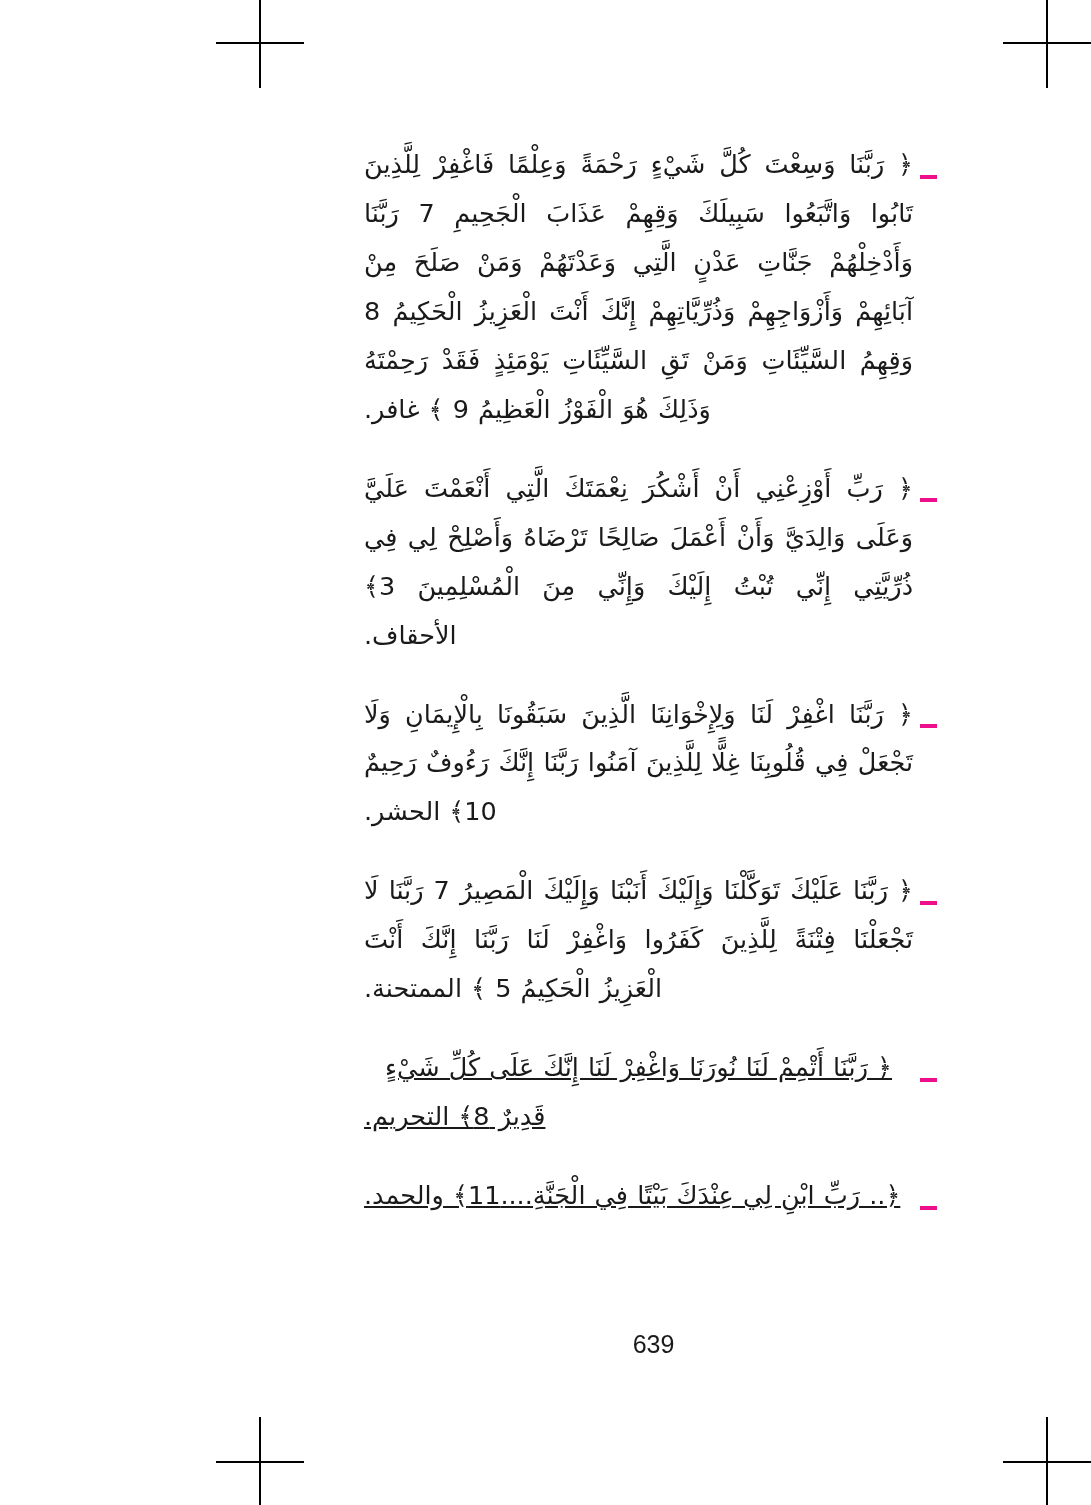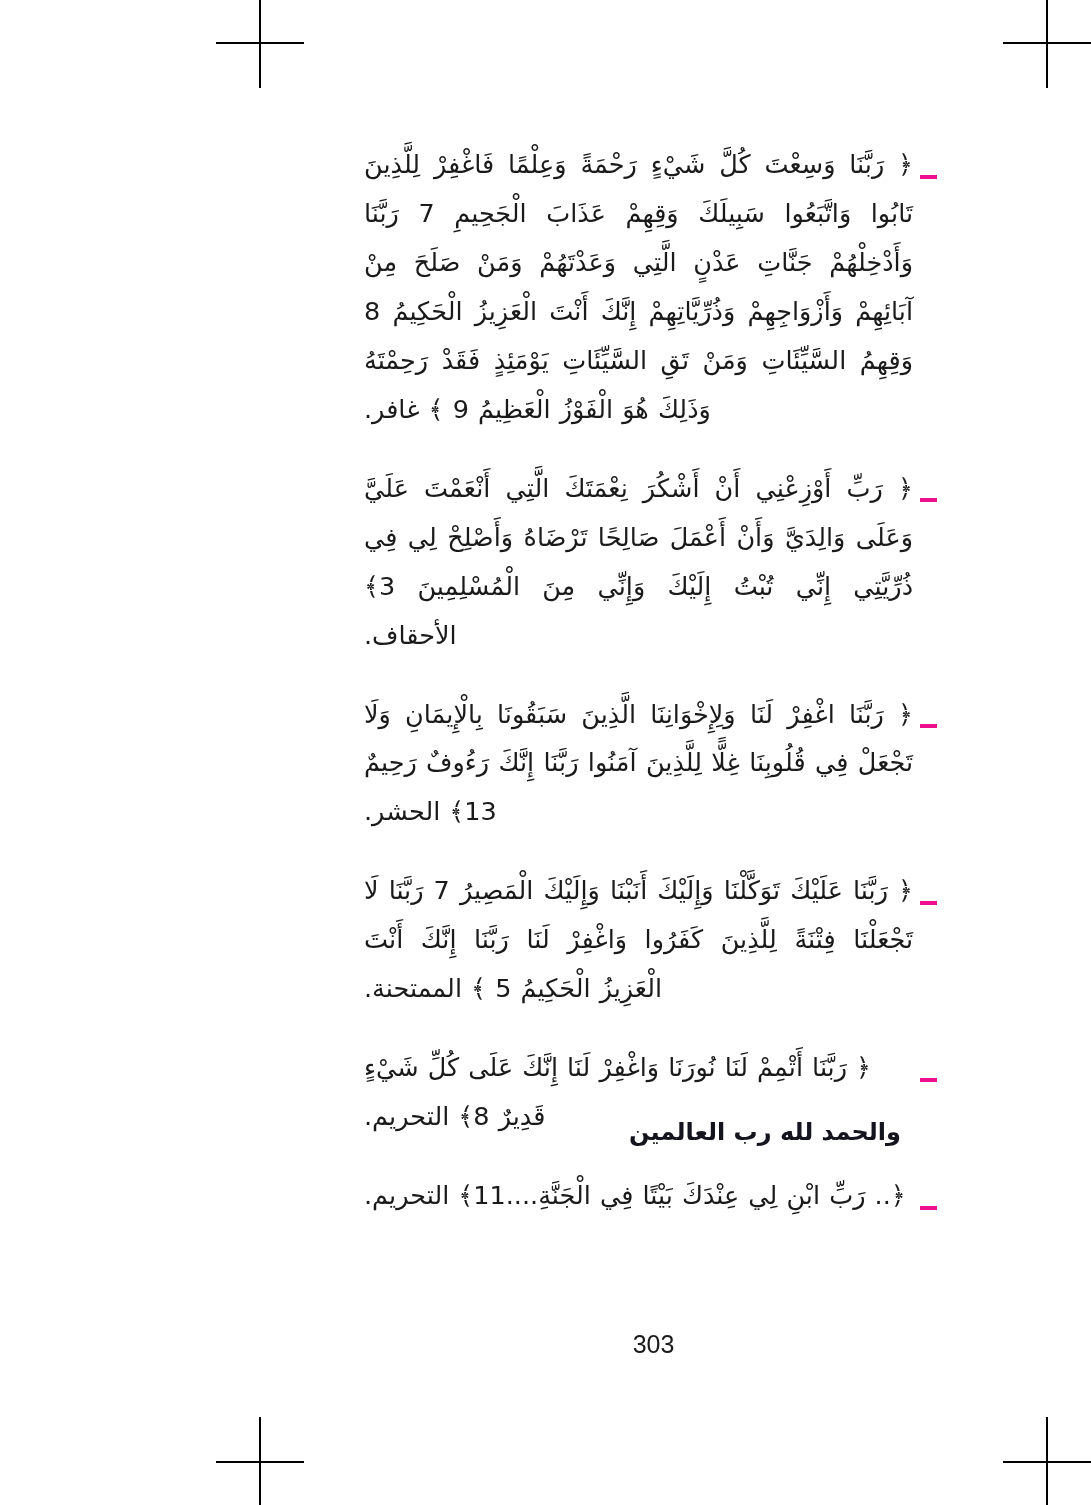--- a/index.html
+++ b/index.html
@@ -72,22 +72,23 @@
     text-align-last: left;
     font-family: "DejaVu Sans", "Liberation Sans", sans-serif;
     font-size: 25.5px;
     line-height: 1.92;
     color: #1a1a1a;
     word-spacing: 1px;
   }
 
   
   .dua-block.short .dua-text {
-    text-align: left;
+    text-align: center;
     text-align-last: left;
+    text-decoration: underline;
   }
 
   
   .hamdala {
     position: absolute;
     top: 1118px;
     right: 190px;
     direction: rtl;
     font-family: "DejaVu Sans", "Liberation Sans", sans-serif;
     font-size: 24px;
@@ -130,38 +131,37 @@
       <div class="dua-text">﴿ رَبَّنَا وَسِعْتَ كُلَّ شَيْءٍ رَحْمَةً وَعِلْمًا فَاغْفِرْ لِلَّذِينَ تَابُوا وَاتَّبَعُوا سَبِيلَكَ وَقِهِمْ عَذَابَ الْجَحِيمِ 7 رَبَّنَا وَأَدْخِلْهُمْ جَنَّاتِ عَدْنٍ الَّتِي وَعَدْتَهُمْ وَمَنْ صَلَحَ مِنْ آبَائِهِمْ وَأَزْوَاجِهِمْ وَذُرِّيَّاتِهِمْ إِنَّكَ أَنْتَ الْعَزِيزُ الْحَكِيمُ 8 وَقِهِمُ السَّيِّئَاتِ وَمَنْ تَقِ السَّيِّئَاتِ يَوْمَئِذٍ فَقَدْ رَحِمْتَهُ وَذَلِكَ هُوَ الْفَوْزُ الْعَظِيمُ 9 ﴾ غافر.</div>
     </div>
 
     <div class="dua-block">
       <div class="bullet"><span class="bullet-dash"></span></div>
       <div class="dua-text">﴿ رَبِّ أَوْزِعْنِي أَنْ أَشْكُرَ نِعْمَتَكَ الَّتِي أَنْعَمْتَ عَلَيَّ وَعَلَى وَالِدَيَّ وَأَنْ أَعْمَلَ صَالِحًا تَرْضَاهُ وَأَصْلِحْ لِي فِي ذُرِّيَّتِي إِنِّي تُبْتُ إِلَيْكَ وَإِنِّي مِنَ الْمُسْلِمِينَ 3﴾ الأحقاف.</div>
     </div>
 
     <div class="dua-block">
       <div class="bullet"><span class="bullet-dash"></span></div>
-      <div class="dua-text">﴿ رَبَّنَا اغْفِرْ لَنَا وَلِإِخْوَانِنَا الَّذِينَ سَبَقُونَا بِالْإِيمَانِ وَلَا تَجْعَلْ فِي قُلُوبِنَا غِلًّا لِلَّذِينَ آمَنُوا رَبَّنَا إِنَّكَ رَءُوفٌ رَحِيمٌ 13﴾ الحشر.</div>
+      <div class="dua-text">﴿ رَبَّنَا اغْفِرْ لَنَا وَلِإِخْوَانِنَا الَّذِينَ سَبَقُونَا بِالْإِيمَانِ وَلَا تَجْعَلْ فِي قُلُوبِنَا غِلًّا لِلَّذِينَ آمَنُوا رَبَّنَا إِنَّكَ رَءُوفٌ رَحِيمٌ 10﴾ الحشر.</div>
     </div>
 
     <div class="dua-block">
       <div class="bullet"><span class="bullet-dash"></span></div>
       <div class="dua-text">﴿ رَبَّنَا عَلَيْكَ تَوَكَّلْنَا وَإِلَيْكَ أَنَبْنَا وَإِلَيْكَ الْمَصِيرُ 7 رَبَّنَا لَا تَجْعَلْنَا فِتْنَةً لِلَّذِينَ كَفَرُوا وَاغْفِرْ لَنَا رَبَّنَا إِنَّكَ أَنْتَ الْعَزِيزُ الْحَكِيمُ 5 ﴾ الممتحنة.</div>
     </div>
 
     <div class="dua-block short">
       <div class="bullet"><span class="bullet-dash"></span></div>
       <div class="dua-text">﴿ رَبَّنَا أَتْمِمْ لَنَا نُورَنَا وَاغْفِرْ لَنَا إِنَّكَ عَلَى كُلِّ شَيْءٍ قَدِيرٌ 8﴾ التحريم.</div>
     </div>
 
     <div class="dua-block short">
       <div class="bullet"><span class="bullet-dash"></span></div>
-      <div class="dua-text">﴿.. رَبِّ ابْنِ لِي عِنْدَكَ بَيْتًا فِي الْجَنَّةِ....11﴾ التحريم.</div>
+      <div class="dua-text">﴿.. رَبِّ ابْنِ لِي عِنْدَكَ بَيْتًا فِي الْجَنَّةِ....11﴾ والحمد.</div>
     </div>
 
 
   </div>
 
-  <div class="hamdala">والحمد لله رب العالمين</div>
 
-  <div class="folio">303</div>
+  <div class="folio">639</div>
 
 </div>
 
 </body></html>

